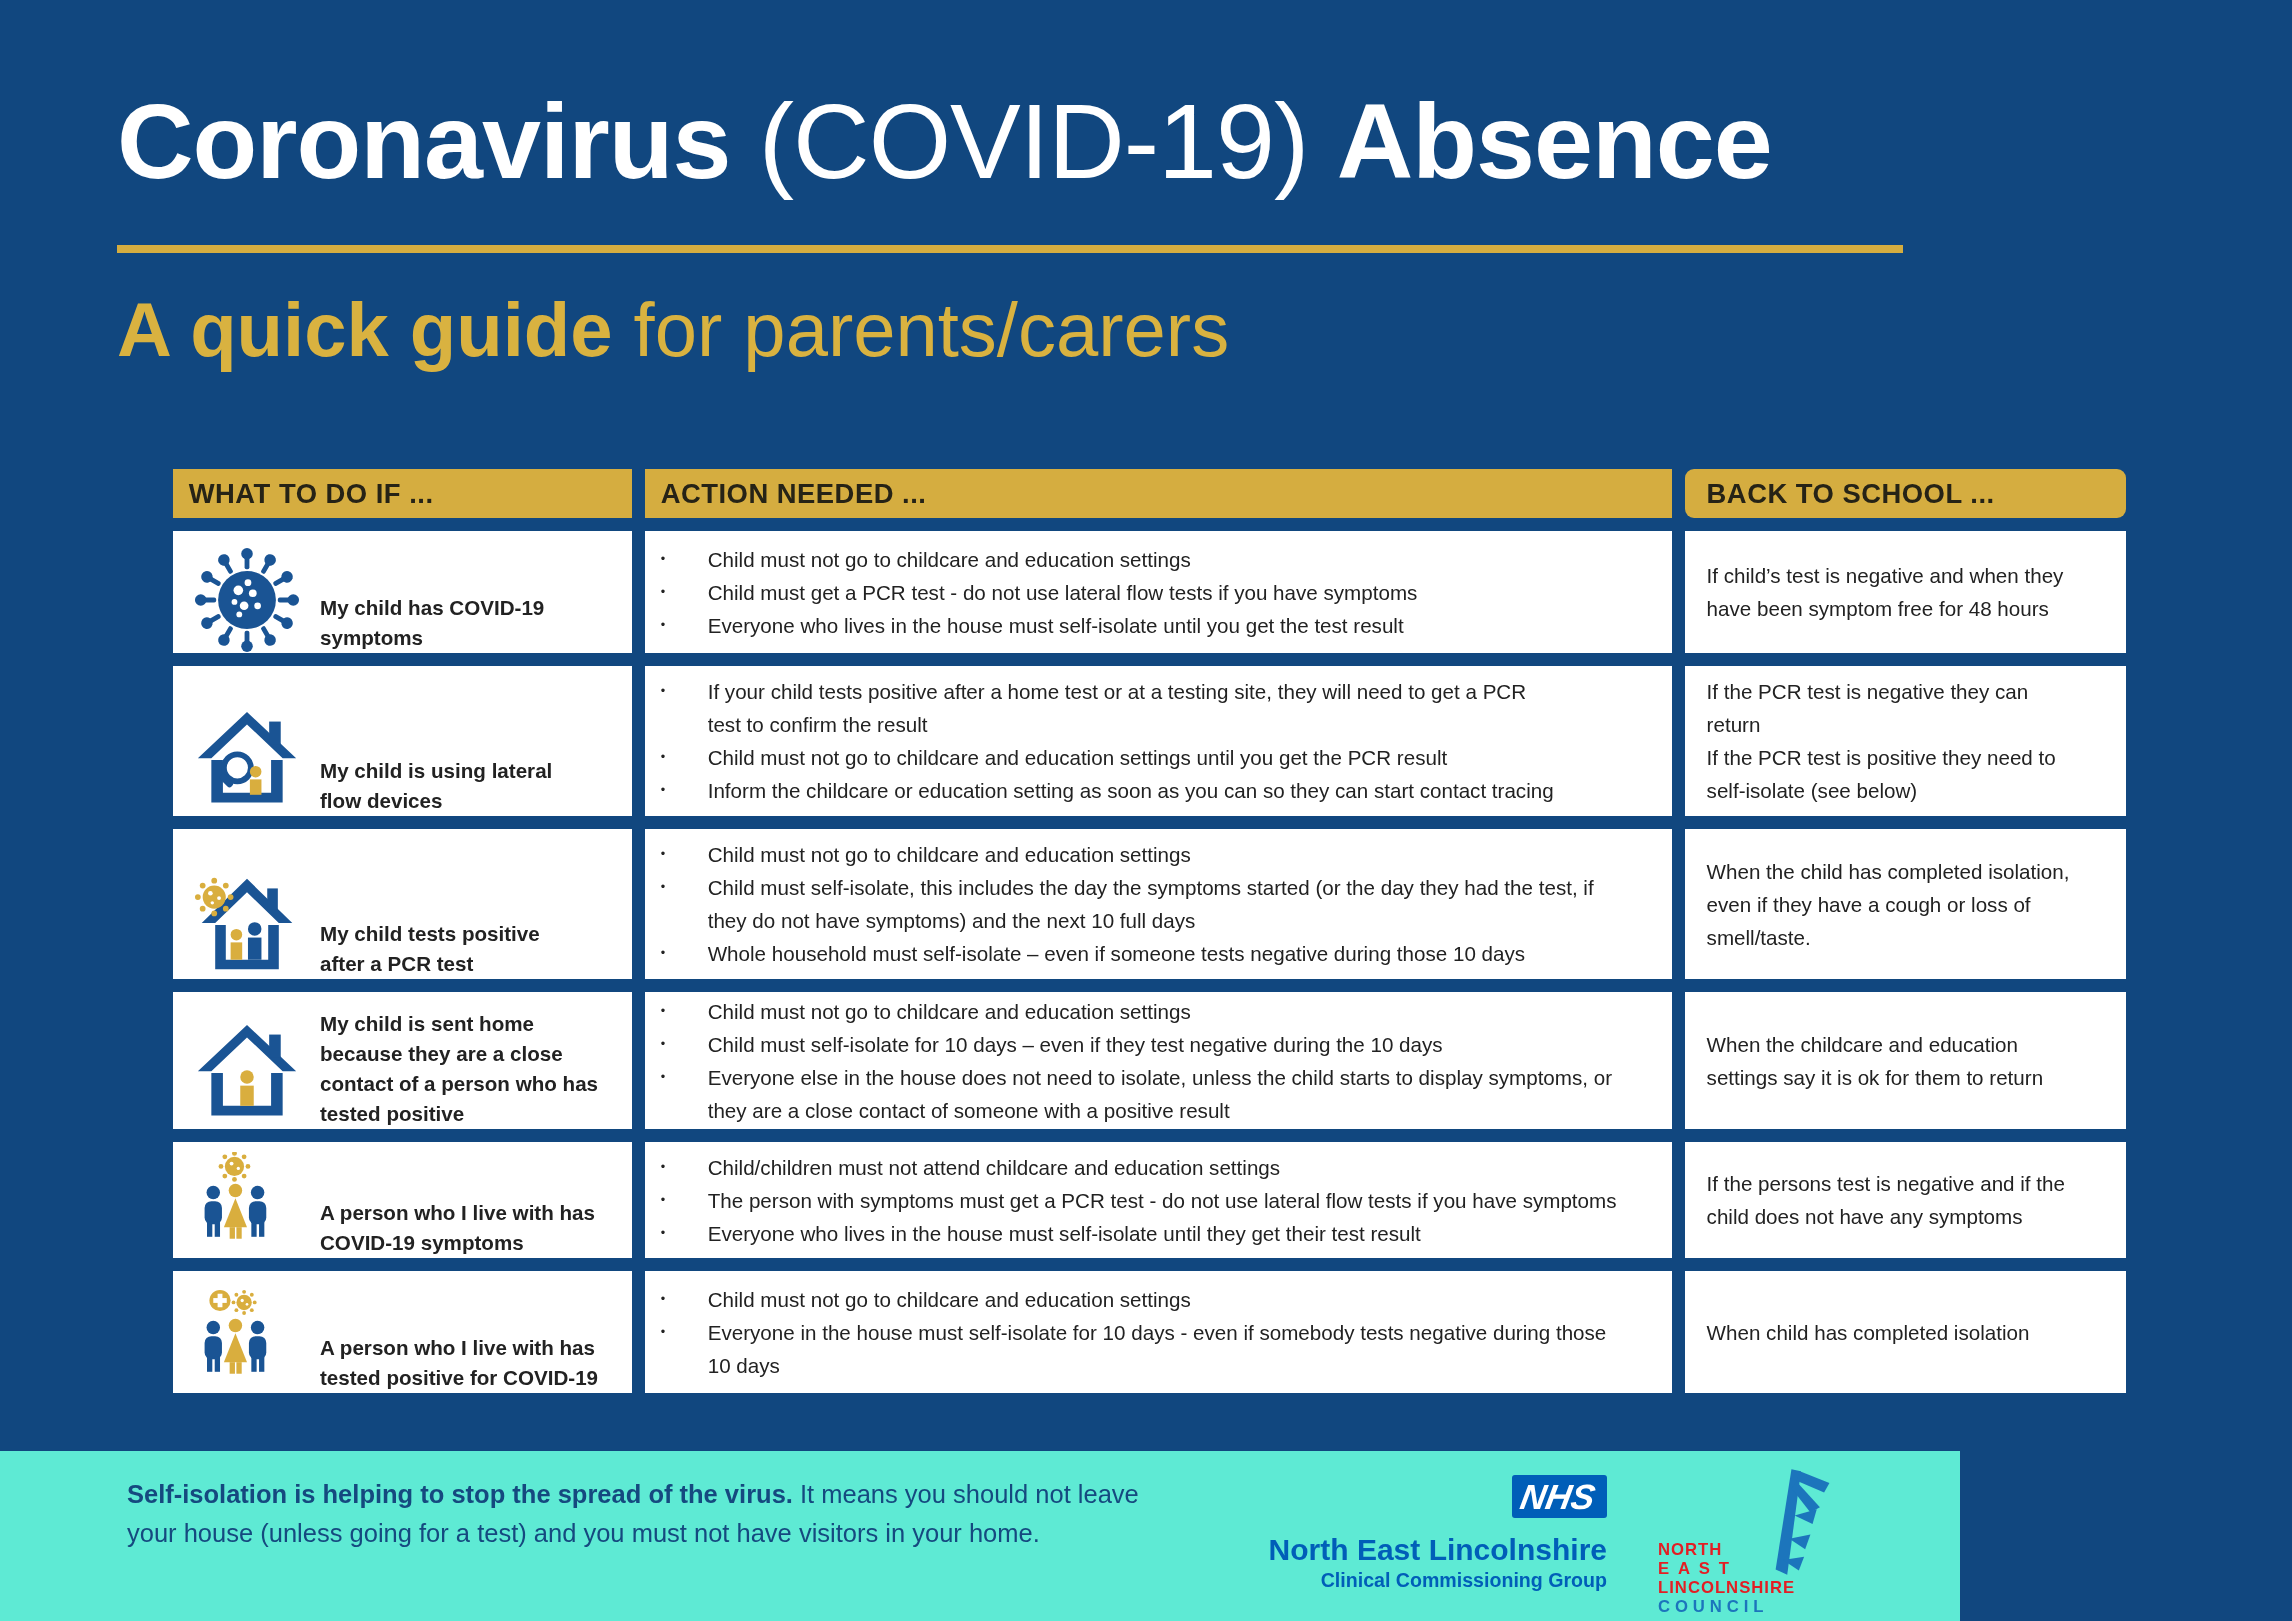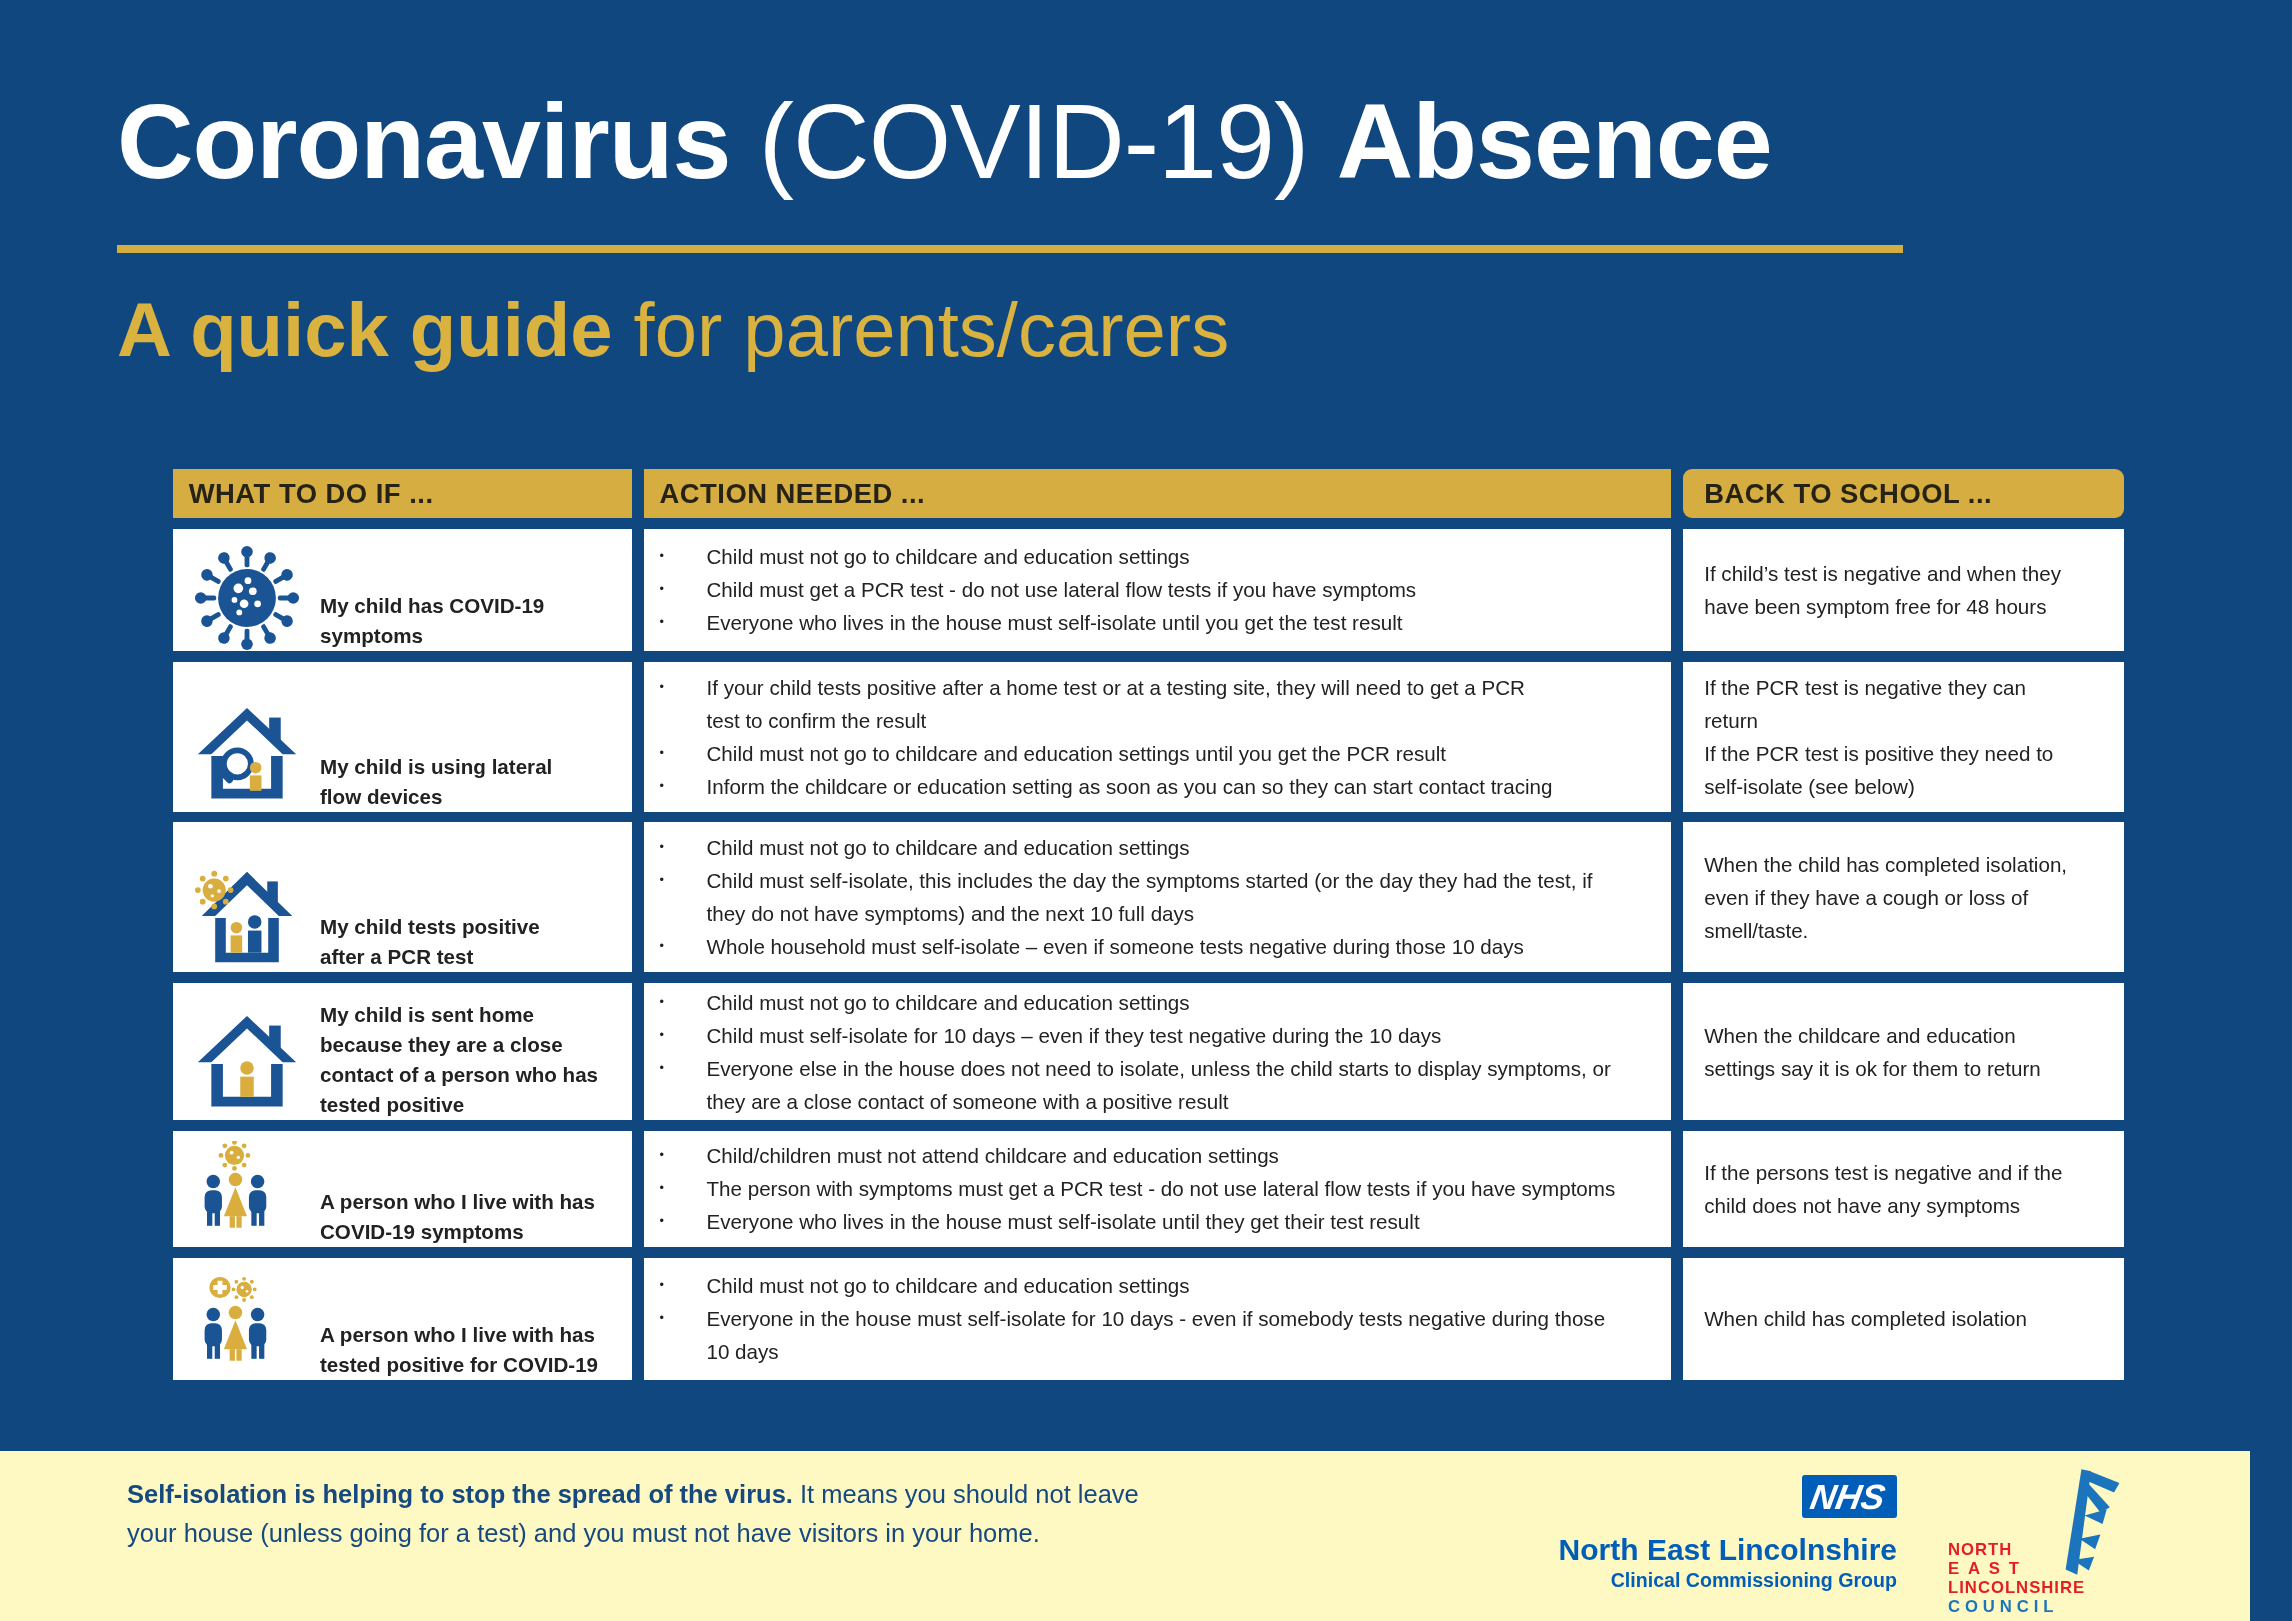--- a/index.html
+++ b/index.html
@@ -11,40 +11,40 @@
   .title .b{font-weight:bold;}
   .title .r{font-weight:normal;}
   .gold-rule{width:1786px;height:7.8px;background:#D5AD40;margin-top:47px;}
   .subtitle{color:#D9B240;font-size:76px;line-height:1.1;margin-top:35px;white-space:nowrap;}
   .subtitle .b{font-weight:bold;}
   .subtitle .r{font-weight:normal;}
   
   .grid{position:absolute;left:173px;top:469px;width:1730px;display:grid;
         grid-template-columns:459px 1027px 441px;
         grid-template-rows:49px 122px 150px 150px 137px 116px 122px;
-        column-gap:11.8px;row-gap:10.8px;}
+        column-gap:11.8px;row-gap:10.8px;gap:13px;}
   .hcell{background:#D5AD40;color:#262316;font-weight:bold;font-size:27.4px;line-height:49px;
          letter-spacing:0.5px;white-space:nowrap;}
   .hcell.c1{padding-left:15.7px;}
   .hcell.c2{padding-left:15.7px;}
   .hcell.c3{padding-left:21.6px;border-radius:9px;}
   .cell{background:#FFFFFF;color:#222222;overflow:hidden;}
   .what{display:flex;align-items:flex-end;}
   .icon-box{flex:0 0 147px;display:flex;justify-content:center;align-items:center;}
   .icon-box svg{width:106px;height:106px;}
   .cond{font-weight:bold;font-size:20.6px;line-height:30px;white-space:pre-line;margin:0;padding-right:5.9px;}
   .acts{display:flex;align-items:center;}
   .acts ul{list-style:none;margin:0;padding:0 9.8px 0 13.7px;width:100%;}
   .acts li{display:flex;font-size:20.6px;line-height:33px;}
   .acts .blt{flex:0 0 47px;font-size:12.7px;line-height:33px;text-align:left;padding-left:2px;color:#222;}
   .acts .atx{white-space:pre-line;}
   .back{display:flex;align-items:center;}
   .back p{margin:0;padding:0 13.7px 0 21.6px;font-size:20.6px;line-height:33px;white-space:pre-line;}
   
-  .ftr{position:absolute;left:0;top:1451px;width:2250px;height:171px;background:#fef9c3;
+  .ftr{position:absolute;left:0;top:1451px;width:1960px;height:171px;background:#5eead4;
        box-sizing:border-box;padding:23.5px 106px 0 127px;display:flex;justify-content:space-between;
        align-items:flex-start;}
   .note{margin:0;color:#15497F;font-size:25.5px;line-height:39px;max-width:1176px;}
   .note .nb{font-weight:bold;}
   .note .nr{font-weight:normal;white-space:pre-line;}
   .logos{display:flex;gap:51px;align-items:flex-start;}
   .nhs-logo{text-align:right;color:#005EB8;}
   .nhs-box{display:inline-block;background:#005EB8;color:#FFFFFF;font-weight:bold;font-style:italic;
            font-size:35px;line-height:43px;padding:0 11.8px 0 9.8px;border-radius:2.9px;}
   .nhs-box span{display:inline-block;transform:skewX(-10deg);}

